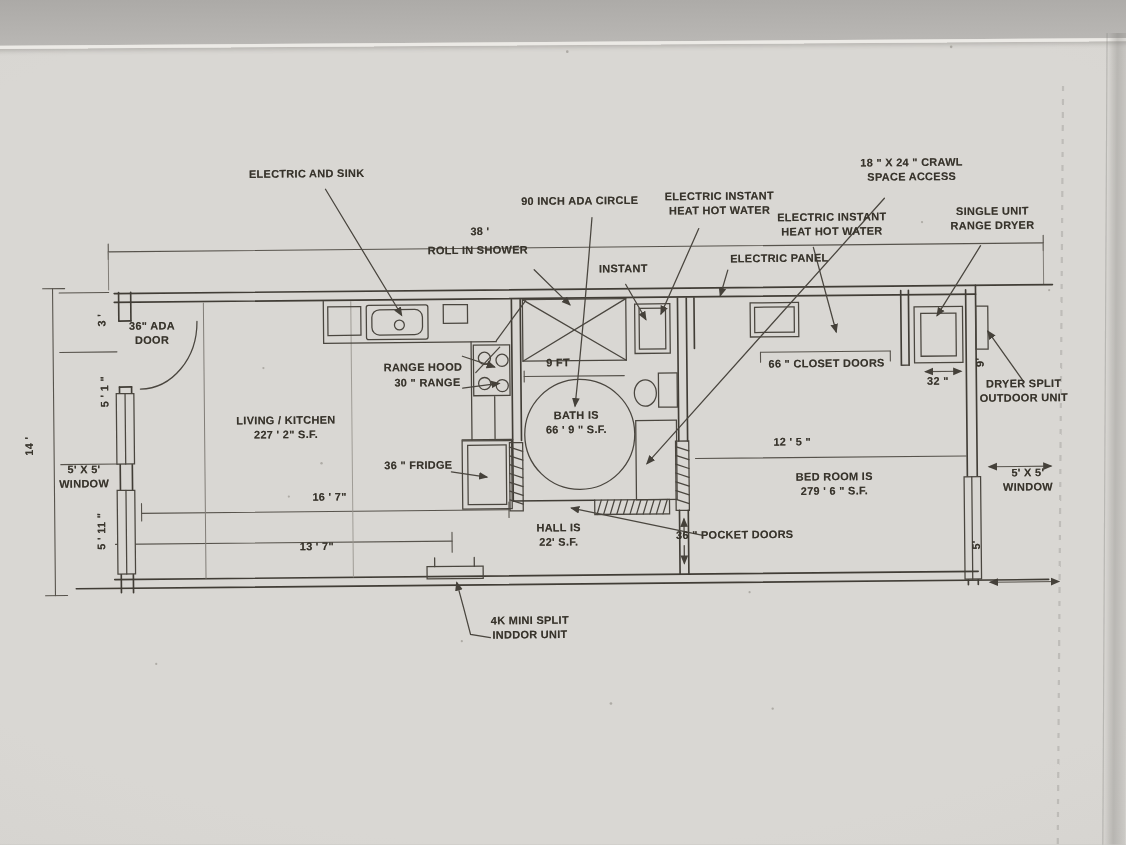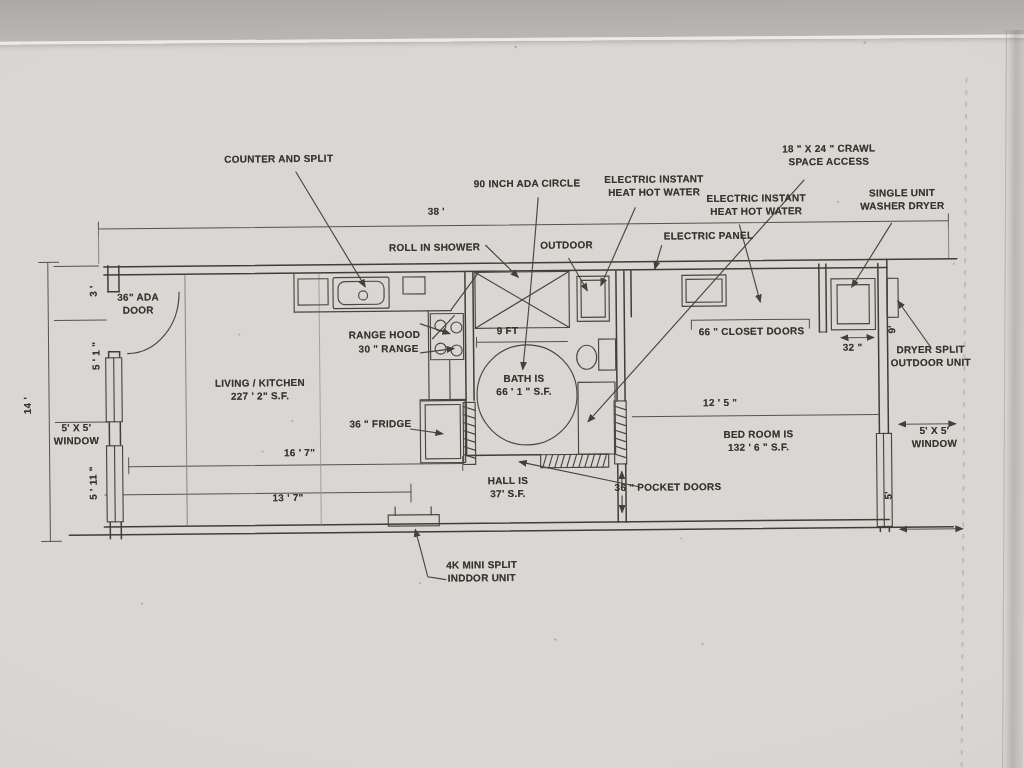--- a/index.html
+++ b/index.html
@@ -245,53 +245,53 @@
         <circle class="spk" cx="840" cy="205" r="1"></circle>
         <circle class="spk" cx="955" cy="268" r="1"></circle>
         <circle class="spk" cx="418" cy="582" r="1"></circle>
         <circle class="spk" cx="240" cy="332" r="1"></circle>
         <circle class="spk" cx="700" cy="646" r="1.1"></circle>
         <circle class="spk" cx="140" cy="600" r="1"></circle>
         <circle class="spk" cx="680" cy="540" r="1"></circle>
       </g>
     </svg>
 
-    <div class="lbl" style="left:281px;top:151px">COUNTER AND SPLIT</div>
+    <div class="lbl" style="left:281px;top:151px">ELECTRIC AND SINK</div>
     <div class="lbl" style="left:529px;top:178px">90 INCH ADA CIRCLE</div>
     <div class="lbl" style="left:656px;top:175px">ELECTRIC INSTANT
 HEAT HOT WATER</div>
     <div class="lbl" style="left:831px;top:146px">18 " X 24 " CRAWL
 SPACE ACCESS</div>
     <div class="lbl" style="left:758px;top:195px">ELECTRIC INSTANT
 HEAT HOT WATER</div>
     <div class="lbl" style="left:904px;top:191px">SINGLE UNIT
-WASHER DRYER</div>
-    <div class="lbl" style="left:436px;top:241px">ROLL IN SHOWER</div>
-    <div class="lbl" style="left:568px;top:240px">OUTDOOR</div>
+RANGE DRYER</div>
+    <div class="lbl" style="left:436px;top:222px">ROLL IN SHOWER</div>
+    <div class="lbl" style="left:568px;top:240px">INSTANT</div>
     <div class="lbl" style="left:710px;top:232px">ELECTRIC PANEL</div>
     <div class="lbl" style="left:139px;top:288px">36" ADA
 DOOR</div>
     <div class="lbl" style="left:385px;top:328px">RANGE HOOD</div>
     <div class="lbl" style="left:389px;top:342px">30 " RANGE</div>
     <div class="lbl" style="left:380px;top:417px">36 " FRIDGE</div>
     <div class="lbl" style="left:752px;top:328px">66 " CLOSET DOORS</div>
     <div class="lbl" style="left:931px;top:348px">DRYER SPLIT
 OUTDOOR UNIT</div>
     <div class="lbl" style="left:667px;top:483px">36 " POCKET DOORS</div>
     <div class="lbl" style="left:480px;top:559px">4K MINI SPLIT
 INDDOR UNIT</div>
 
     <div class="lbl" style="left:260px;top:375px">LIVING / KITCHEN
 227 ' 2" S.F.</div>
     <div class="lbl" style="left:524px;top:373px">BATH IS
-66 ' 1 " S.F.</div>
+66 ' 9 " S.F.</div>
     <div class="lbl" style="left:507px;top:475px">HALL IS
-37' S.F.</div>
+22' S.F.</div>
     <div class="lbl" style="left:758px;top:431px">BED ROOM IS
-132 ' 6 " S.F.</div>
+279 ' 6 " S.F.</div>
 
     <div class="lbl" style="left:76px;top:418px">5' X 5'
 WINDOW</div>
     <div class="lbl" style="left:934px;top:429px">5' X 5'
 WINDOW</div>
 
     <div class="lbl" style="left:438px;top:205px">38 '</div>
     <div class="lbl" style="left:508px;top:325px">9 FT</div>
     <div class="lbl" style="left:853px;top:345px">32 "</div>
     <div class="lbl" style="left:720px;top:399px">12 ' 5 "</div>

